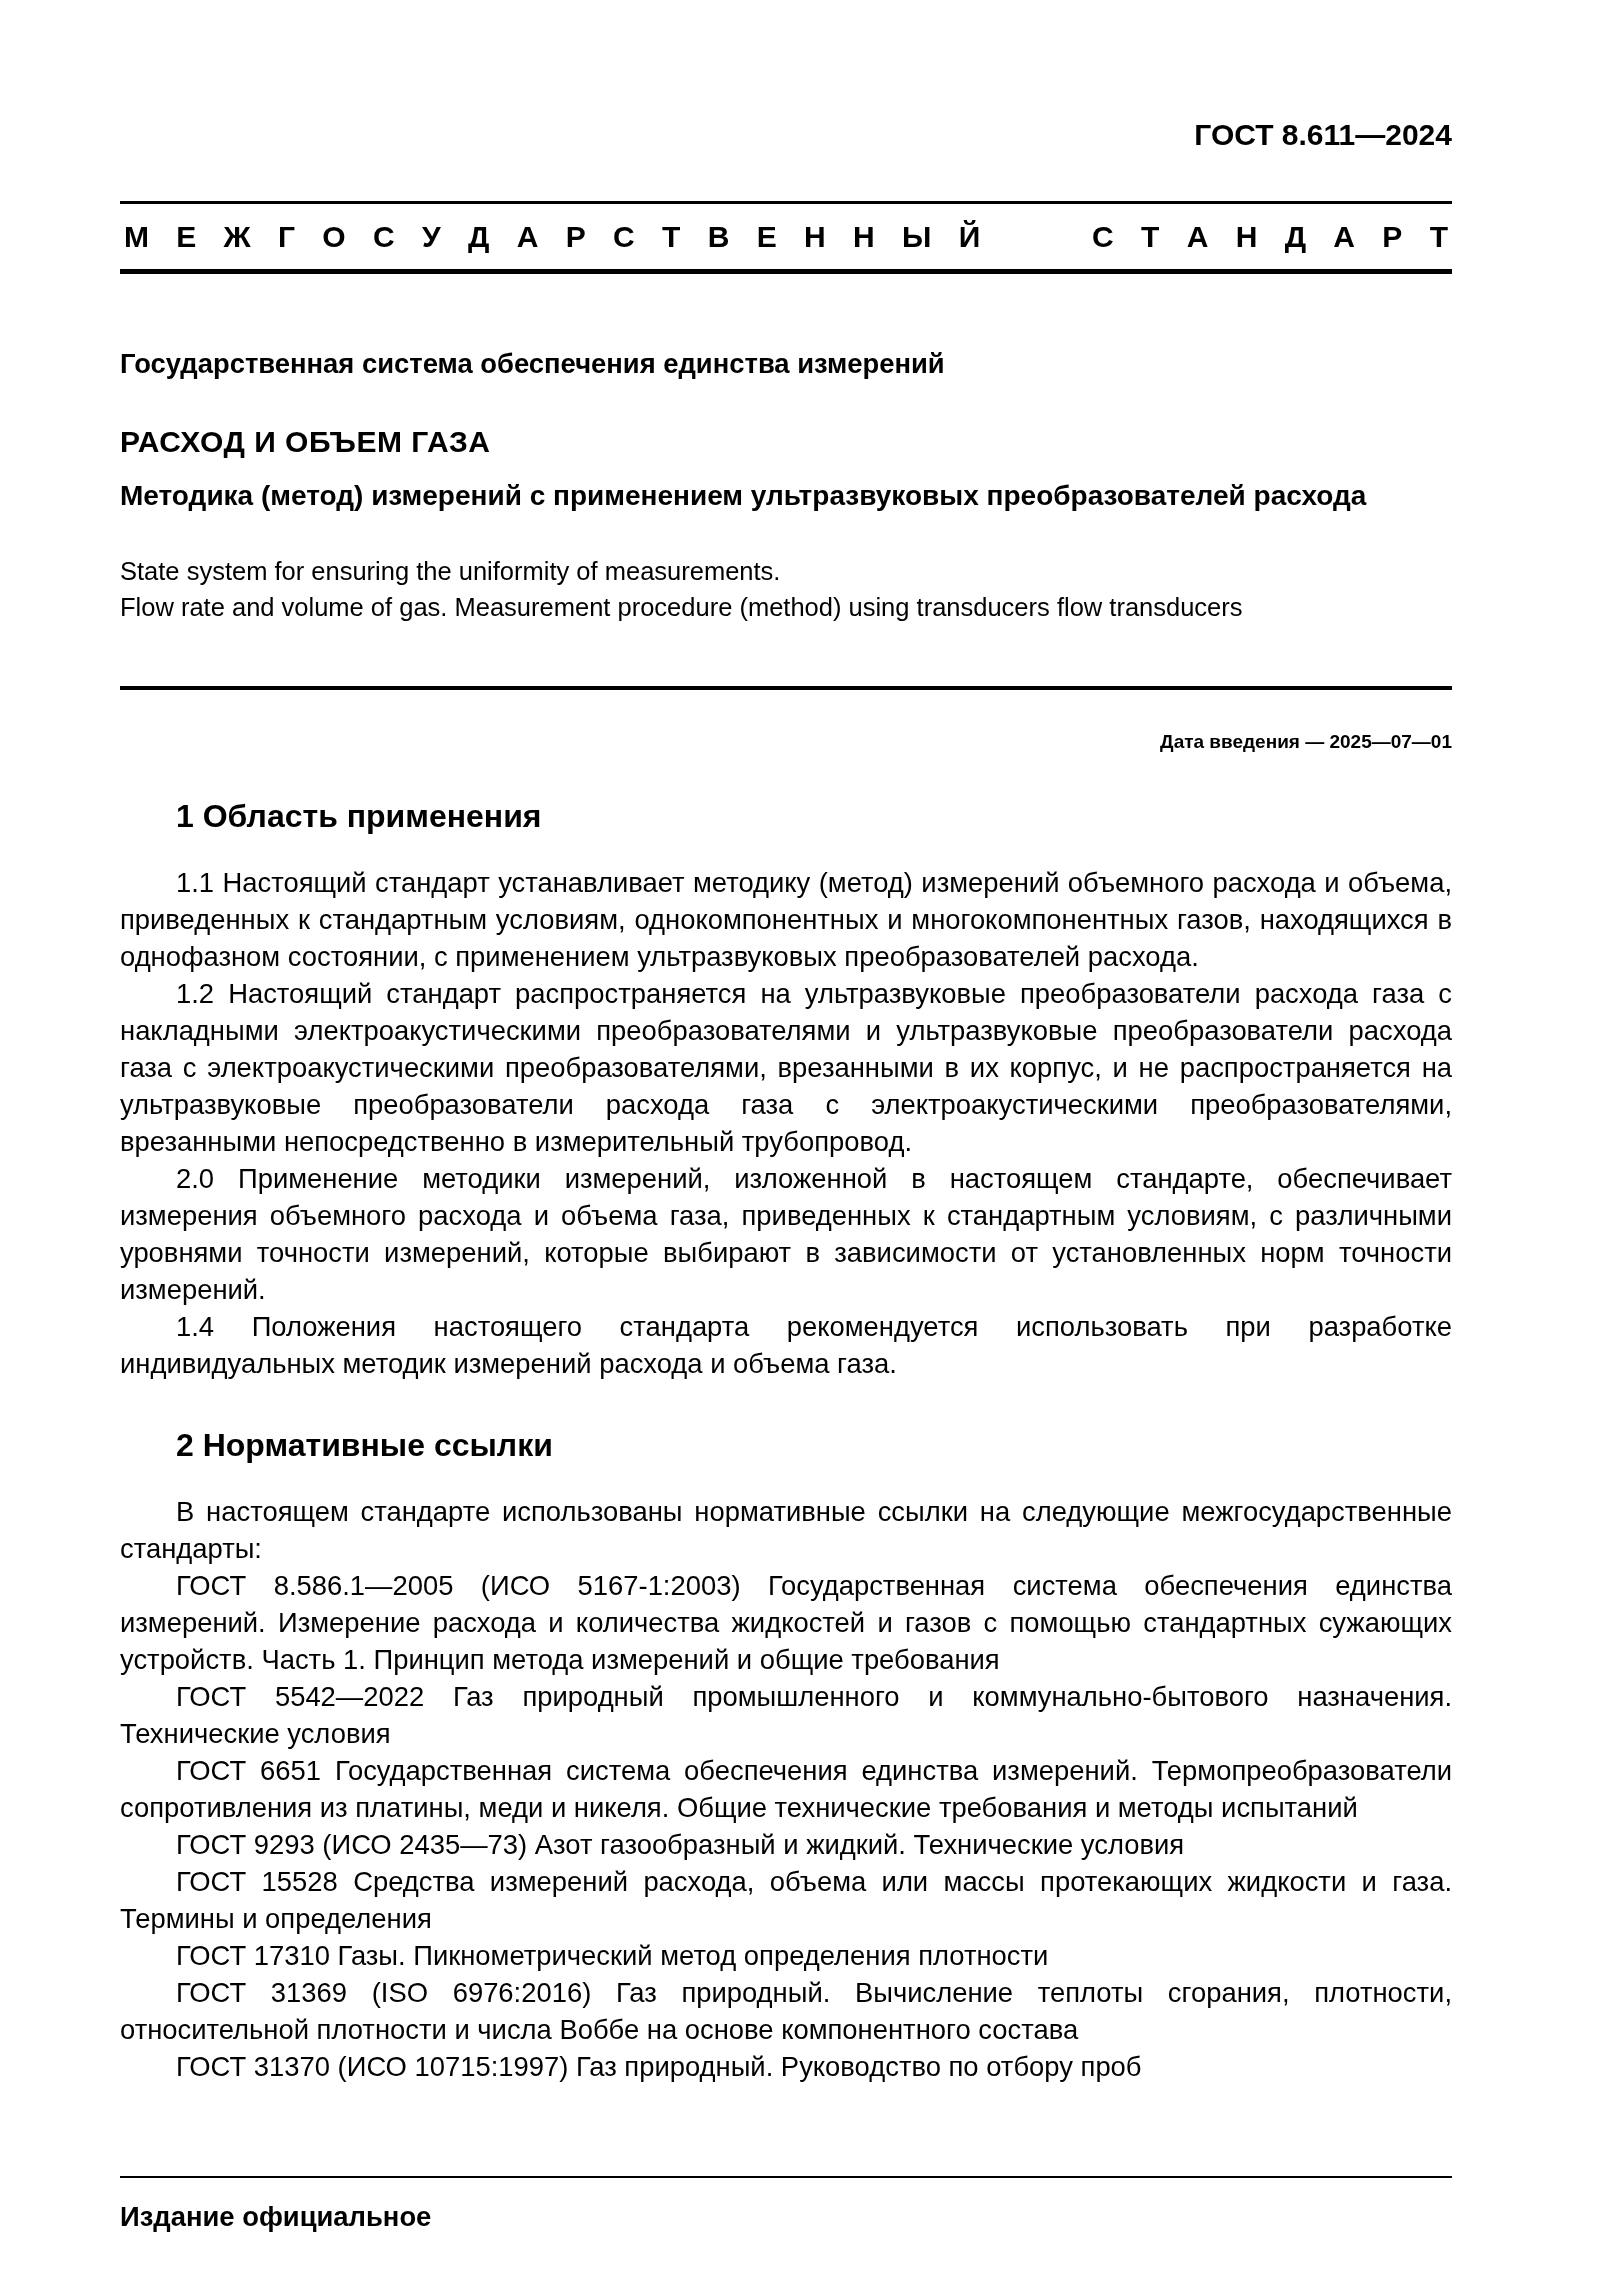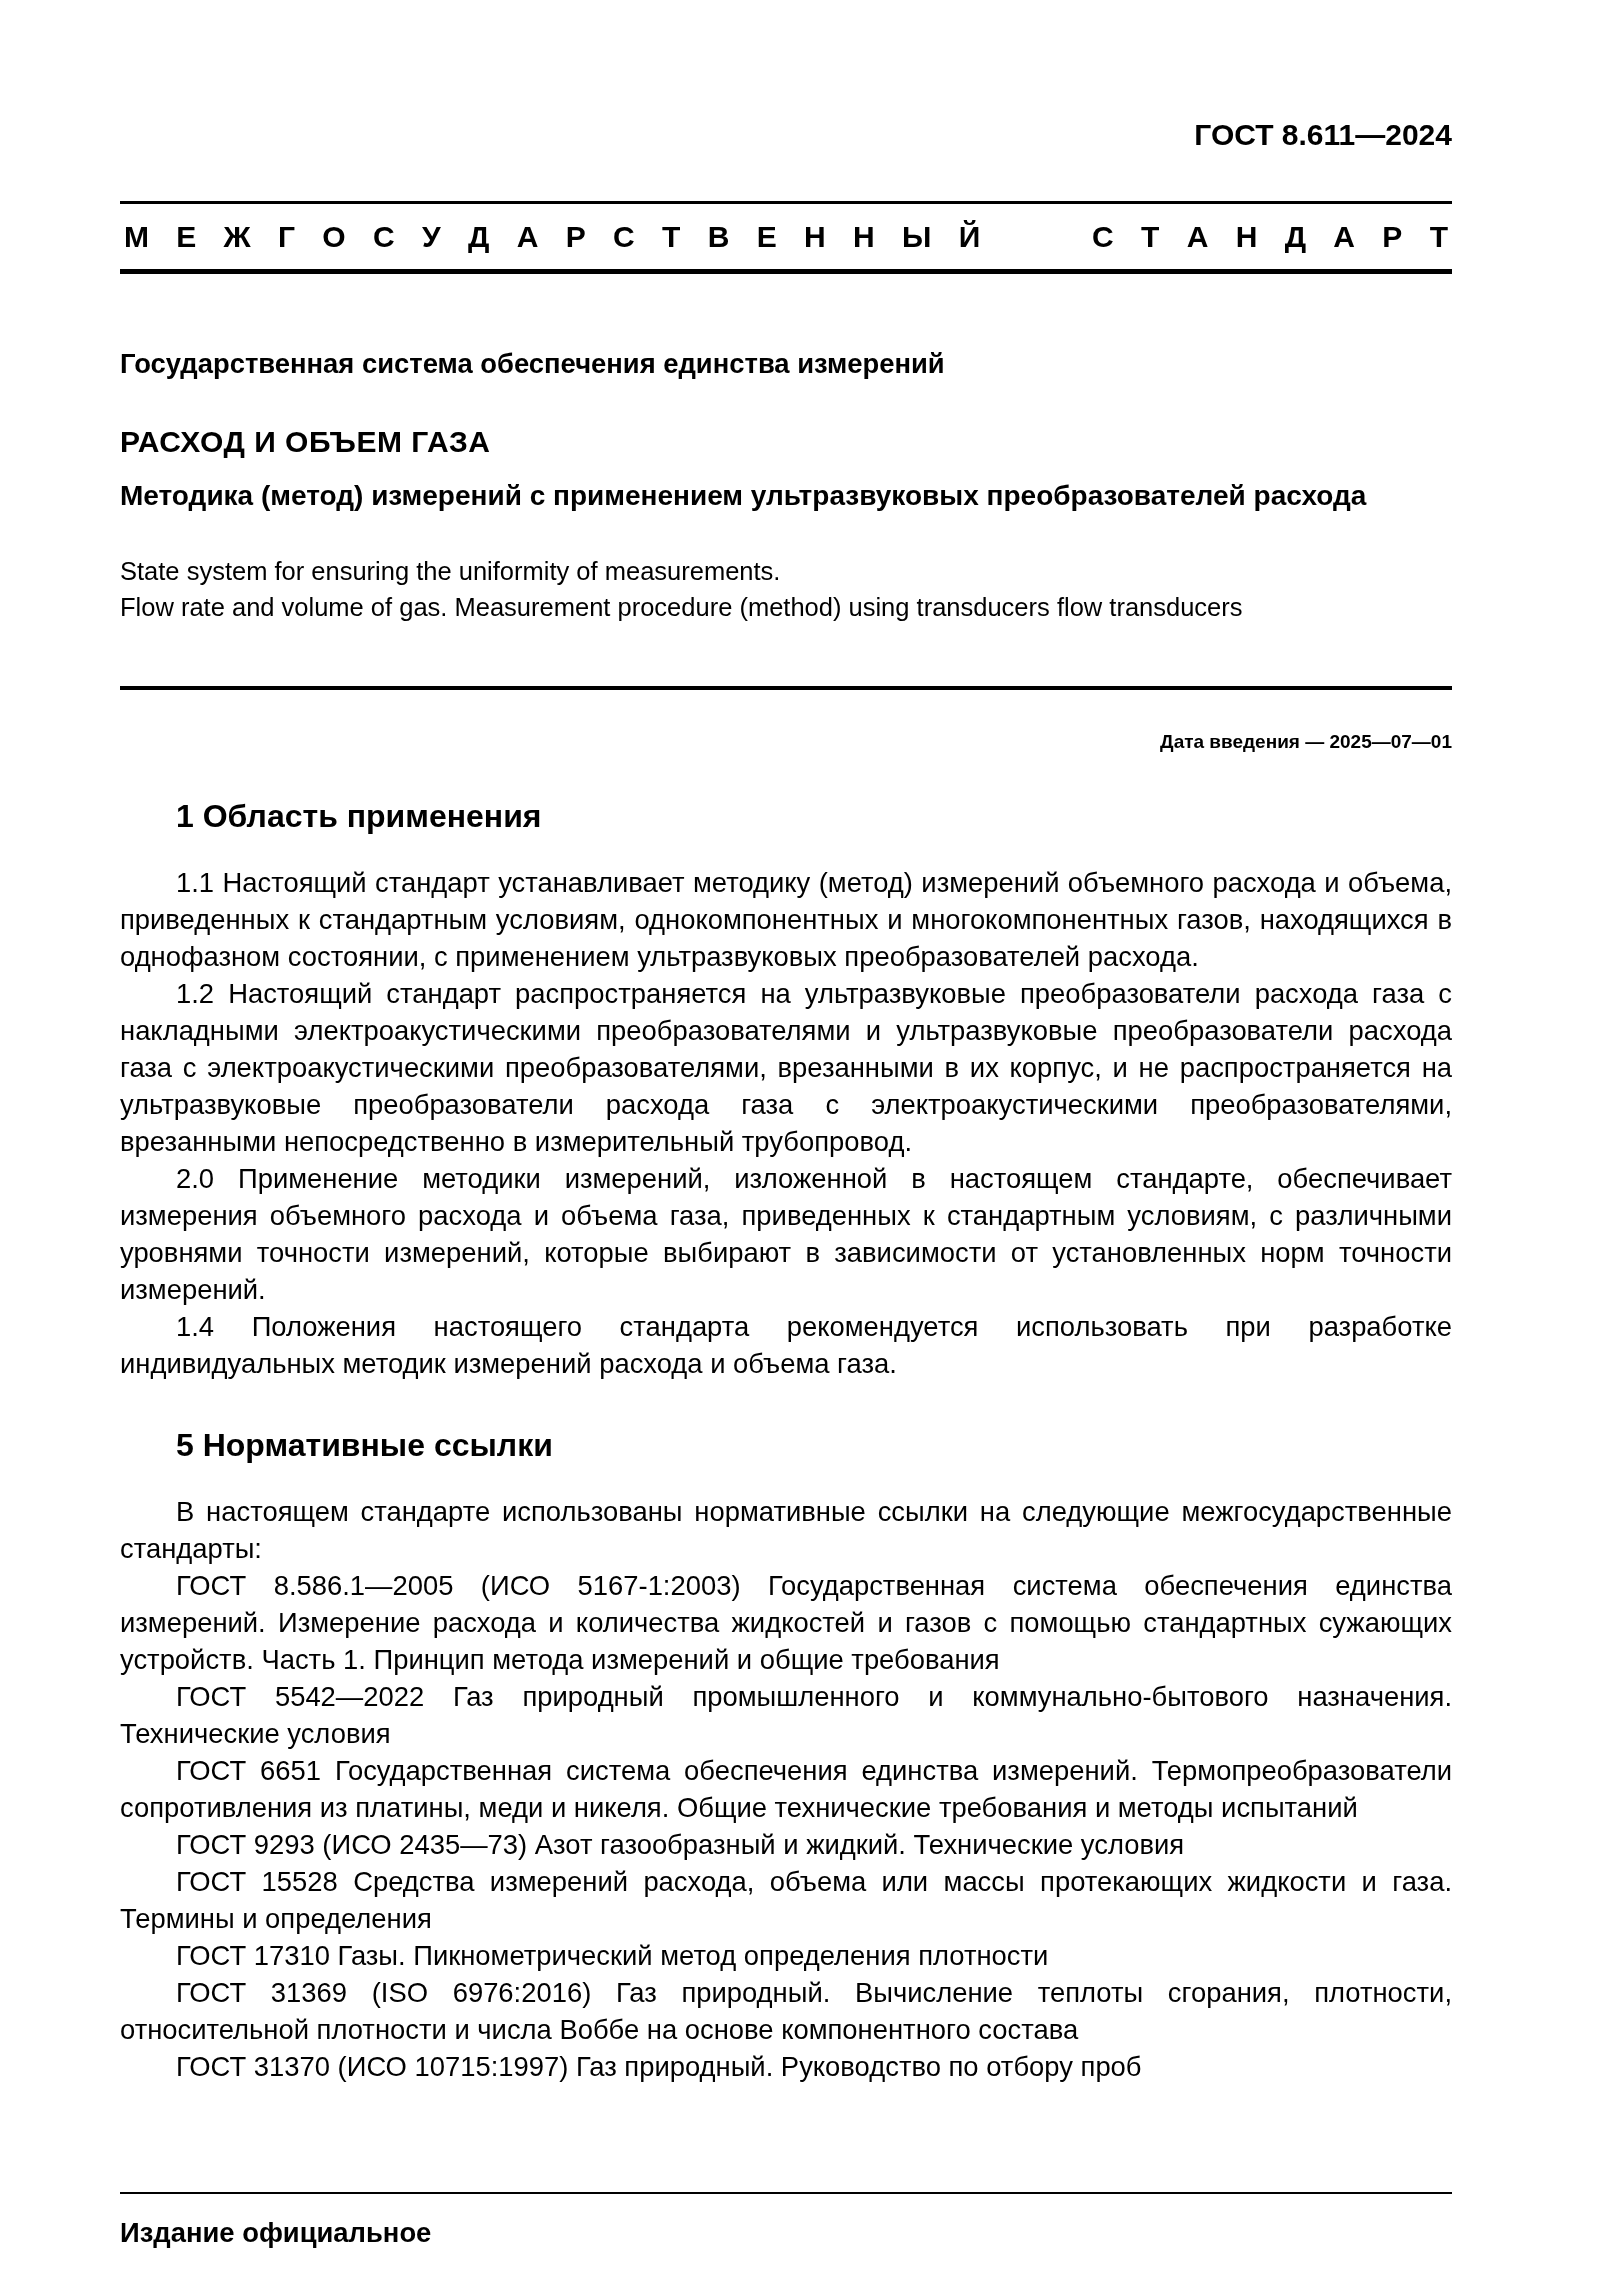--- a/index.html
+++ b/index.html
@@ -1,20 +1,20 @@
 <!DOCTYPE html>
 <html lang="ru"><head>
 <meta charset="utf-8">
 <style>
   html, body { margin: 0; padding: 0; background: #ffffff; }
   .page {
     width: 1621px;
     height: 2293px;
     box-sizing: border-box;
-    padding: 118px 169px 44px 120px;
+    padding: 118px 169px 60px 120px;
     display: flex;
     flex-direction: column;
     font-family: "Liberation Sans", sans-serif;
     color: #000;
     overflow: hidden;
   }
   .doc-code {
     text-align: right;
     font-weight: bold;
     font-size: 30px;
@@ -111,21 +111,21 @@
   <div class="rule mid"></div>
 
   <div class="intro-date">Дата введения — 2025—07—01</div>
 
   <main id="sections">
       <h2>1 Область применения</h2>
       <p>1.1 Настоящий стандарт устанавливает методику (метод) измерений объемного расхода и объема, приведенных к стандартным условиям, однокомпонентных и многокомпонентных газов, находящихся в однофазном состоянии, с применением ультразвуковых преобразователей расхода.</p>
       <p>1.2 Настоящий стандарт распространяется на ультразвуковые преобразователи расхода газа с накладными электроакустическими преобразователями и ультразвуковые преобразователи расхода газа с электроакустическими преобразователями, врезанными в их корпус, и не распространяется на ультразвуковые преобразователи расхода газа с электроакустическими преобразователями, врезанными непосредственно в измерительный трубопровод.</p>
       <p>2.0 Применение методики измерений, изложенной в настоящем стандарте, обеспечивает измерения объемного расхода и объема газа, приведенных к стандартным условиям, с различными уровнями точности измерений, которые выбирают в зависимости от установленных норм точности измерений.</p>
       <p>1.4 Положения настоящего стандарта рекомендуется использовать при разработке индивидуальных методик измерений расхода и объема газа.</p>
-      <h2>5 Нормативные ссылки</h2>
+      <h2>2 Нормативные ссылки</h2>
       <p>В настоящем стандарте использованы нормативные ссылки на следующие межгосударственные стандарты:</p>
       <p>ГОСТ 8.586.1—2005 (ИСО 5167-1:2003) Государственная система обеспечения единства измерений. Измерение расхода и количества жидкостей и газов с помощью стандартных сужающих устройств. Часть 1. Принцип метода измерений и общие требования</p>
       <p>ГОСТ 5542—2022 Газ природный промышленного и коммунально-бытового назначения. Технические условия</p>
       <p>ГОСТ 6651 Государственная система обеспечения единства измерений. Термопреобразователи сопротивления из платины, меди и никеля. Общие технические требования и методы испытаний</p>
       <p>ГОСТ 9293 (ИСО 2435—73) Азот газообразный и жидкий. Технические условия</p>
       <p>ГОСТ 15528 Средства измерений расхода, объема или массы протекающих жидкости и газа. Термины и определения</p>
       <p>ГОСТ 17310 Газы. Пикнометрический метод определения плотности</p>
       <p>ГОСТ 31369 (ISO 6976:2016) Газ природный. Вычисление теплоты сгорания, плотности, относительной плотности и числа Воббе на основе компонентного состава</p>
       <p>ГОСТ 31370 (ИСО 10715:1997) Газ природный. Руководство по отбору проб</p>
     </main>

